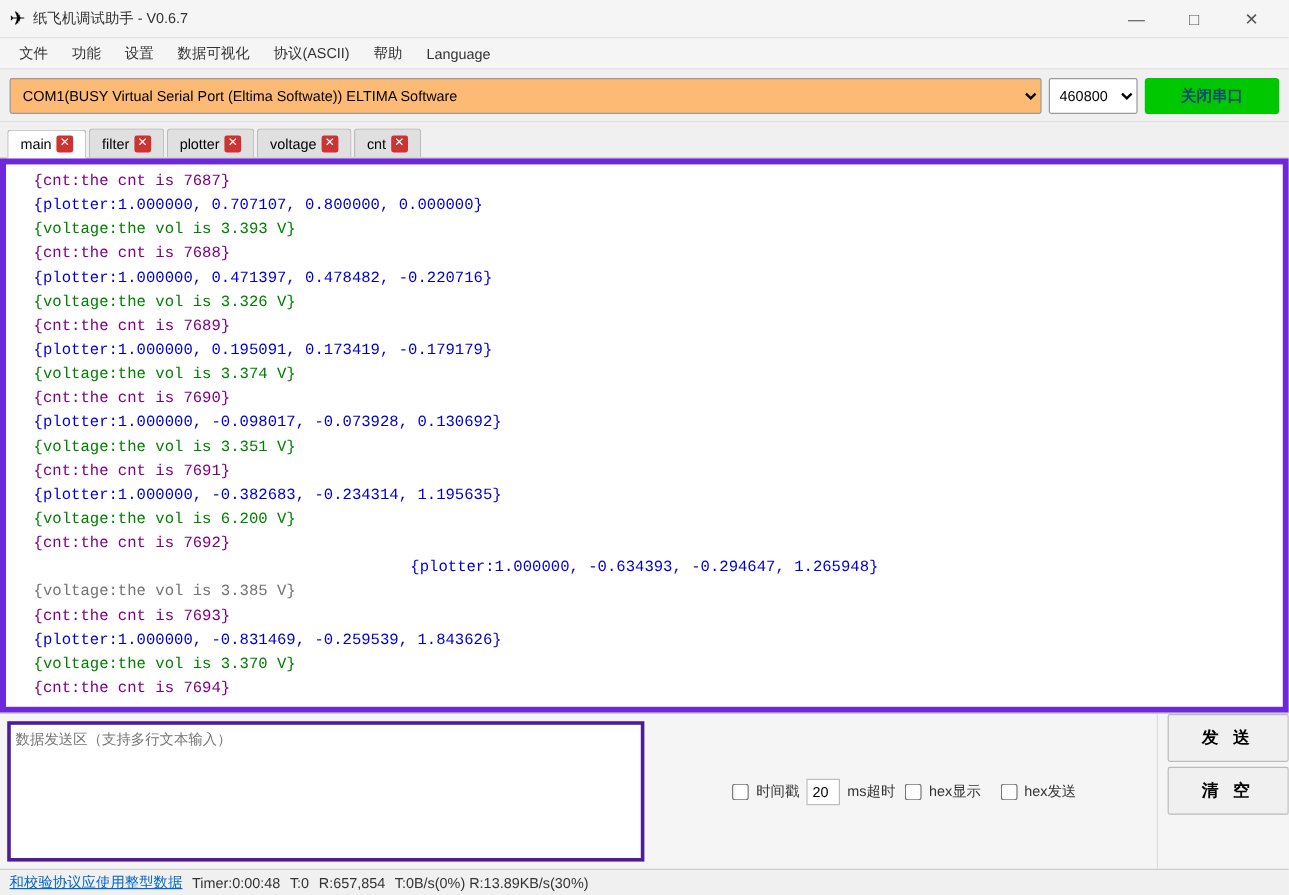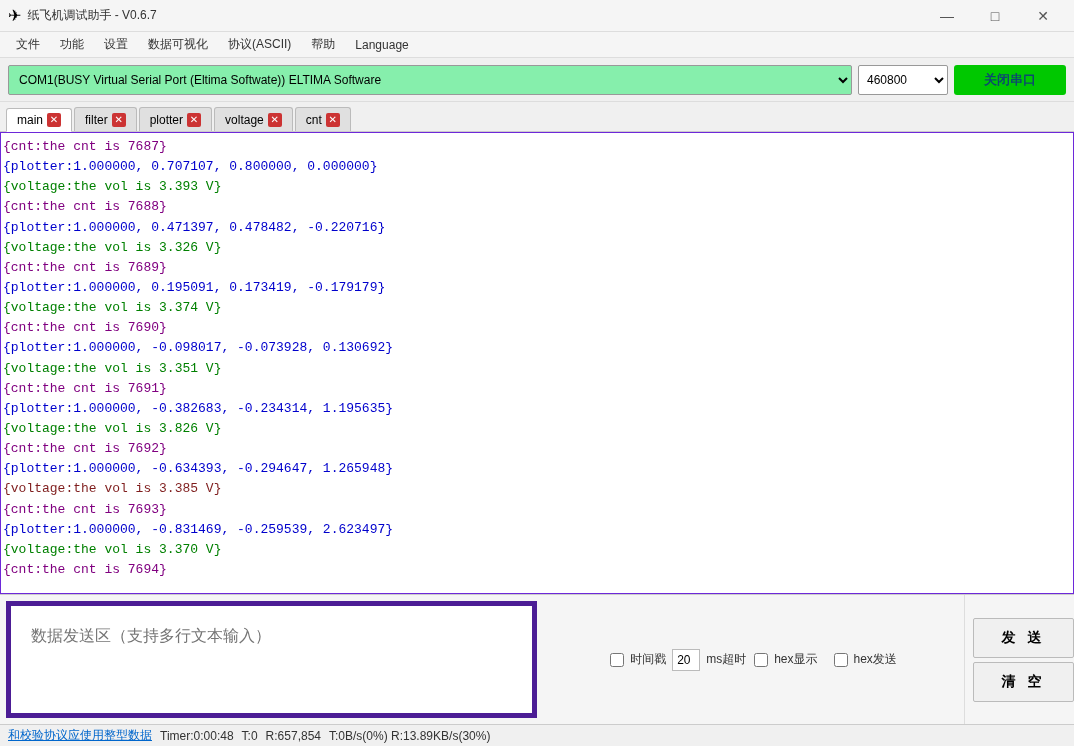--- a/index.html
+++ b/index.html
@@ -74,27 +74,27 @@
       display: flex;
       gap: 6px;
       align-items: center;
       height: 44px;
       border-bottom: 1px solid #ddd;
     }
     #port-select {
       flex: 1;
       height: 30px;
       border: 1px solid #999;
-      background: #86efac;
+      background: #fdba74;
       font-size: 12px;
       padding: 0 6px;
       border-radius: 2px;
     }
     #baud-select {
-      width: 90px;
+      width: 74px;
       height: 30px;
       border: 1px solid #999;
       background: white;
       font-size: 12px;
       padding: 0 4px;
       border-radius: 2px;
     }
     #close-port-btn {
       height: 30px;
       padding: 0 30px;
@@ -148,50 +148,50 @@
       display: flex;
       align-items: center;
       justify-content: center;
       line-height: 1;
     }
 
     
     #console-area {
       flex: 1;
       background: white;
-      border: 1px solid #6d28d9;
+      border: 5px solid #6d28d9;
       margin: 0;
       overflow-y: auto;
       font-family: 'Courier New', monospace;
       font-size: 13px;
-      padding: 4px 2px;
+      padding: 4px 23px;
       line-height: 1.55;
     }
     .log-line { display: block; }
 
     
     #bottom-panel {
       height: 130px;
       border-top: 1px solid #ccc;
       display: flex;
       background: #f5f5f5;
     }
     #send-area {
       flex: 1;
       padding: 6px;
       display: flex;
       flex-direction: column;
     }
     #send-textarea {
       flex: 1;
-      border: 5px solid #4c1d95;
+      border: 3px solid #4c1d95;
       background: white;
       resize: none;
-      font-size: 16px;
-      padding: 20px;
+      font-size: 12px;
+      padding: 4px;
       color: #999;
       font-family: inherit;
     }
     .option-row {
       display: flex;
       align-items: center;
       gap: 6px;
     }
     .option-row input[type="checkbox"] {
       width: 14px;
@@ -204,21 +204,21 @@
       border: 1px solid #bbb;
       font-size: 12px;
       padding: 0 4px;
       background: white;
     }
     .option-unit { font-size: 12px; color: #333; }
     #action-buttons {
       display: flex;
       flex-direction: column;
       gap: 4px;
-      justify-content: center;
+      justify-content: flex-start;
       padding-left: 8px;
       border-left: 1px solid #ddd;
       width: 110px;
     }
     .action-btn {
       height: 40px;
       background: #f0f0f0;
       border: 1px solid #bbb;
       cursor: pointer;
       font-size: 14px;
@@ -326,26 +326,26 @@
     <span class="log-line" style="color: rgb(0, 0, 204);">{plotter:1.000000, 0.471397, 0.478482, -0.220716}</span>
     <span class="log-line" style="color: rgb(0, 128, 0);">{voltage:the vol is 3.326 V}</span>
     <span class="log-line" style="color: rgb(128, 0, 128);">{cnt:the cnt is 7689}</span>
     <span class="log-line" style="color: rgb(0, 0, 204);">{plotter:1.000000, 0.195091, 0.173419, -0.179179}</span>
     <span class="log-line" style="color: rgb(0, 128, 0);">{voltage:the vol is 3.374 V}</span>
     <span class="log-line" style="color: rgb(128, 0, 128);">{cnt:the cnt is 7690}</span>
     <span class="log-line" style="color: rgb(0, 0, 204);">{plotter:1.000000, -0.098017, -0.073928, 0.130692}</span>
     <span class="log-line" style="color: rgb(0, 128, 0);">{voltage:the vol is 3.351 V}</span>
     <span class="log-line" style="color: rgb(128, 0, 128);">{cnt:the cnt is 7691}</span>
     <span class="log-line" style="color: rgb(0, 0, 204);">{plotter:1.000000, -0.382683, -0.234314, 1.195635}</span>
-    <span class="log-line" style="color: rgb(0, 128, 0);">{voltage:the vol is 3.826 V}</span>
+    <span class="log-line" style="color: rgb(0, 128, 0);">{voltage:the vol is 6.200 V}</span>
     <span class="log-line" style="color: rgb(128, 0, 128);">{cnt:the cnt is 7692}</span>
-    <span class="log-line" style="color: rgb(0, 0, 204);">{plotter:1.000000, -0.634393, -0.294647, 1.265948}</span>
-    <span class="log-line" style="color: #7f1d1d;">{voltage:the vol is 3.385 V}</span>
+    <span class="log-line" style="color: rgb(0, 0, 204); text-align: center;">{plotter:1.000000, -0.634393, -0.294647, 1.265948}</span>
+    <span class="log-line" style="color: #737373;">{voltage:the vol is 3.385 V}</span>
     <span class="log-line" style="color: rgb(128, 0, 128);">{cnt:the cnt is 7693}</span>
-    <span class="log-line" style="color: rgb(0, 0, 204);">{plotter:1.000000, -0.831469, -0.259539, 2.623497}</span>
+    <span class="log-line" style="color: rgb(0, 0, 204);">{plotter:1.000000, -0.831469, -0.259539, 1.843626}</span>
     <span class="log-line" style="color: rgb(0, 128, 0);">{voltage:the vol is 3.370 V}</span>
     <span class="log-line" style="color: rgb(128, 0, 128);">{cnt:the cnt is 7694}</span>
   </div>
 
 <div id="bottom-panel">
   <div id="send-area">
     <textarea id="send-textarea" placeholder="数据发送区（支持多行文本输入）" style=""></textarea>
   </div>
   <div id="right-inner">
     <div id="options-group" style="padding:6px 8px; display:flex; flex-direction:row; gap:8px; justify-content:center;">

